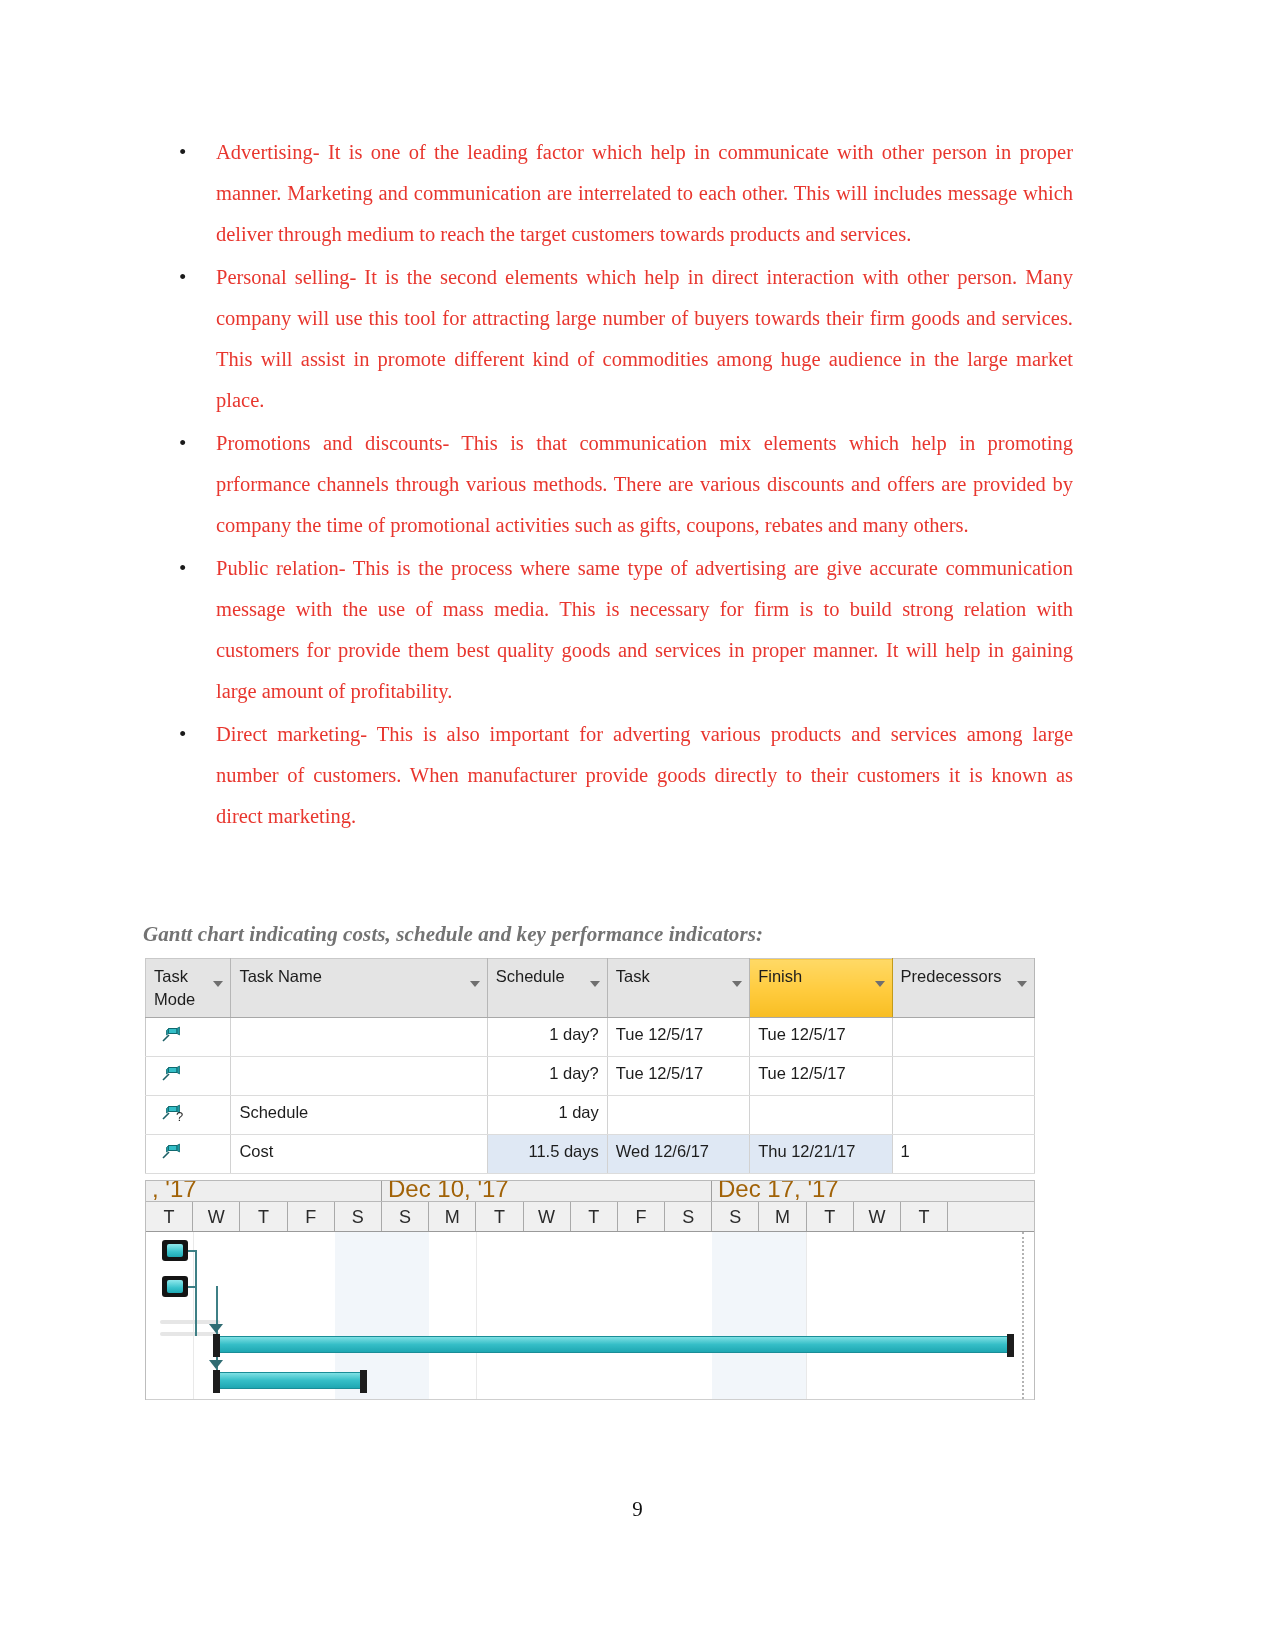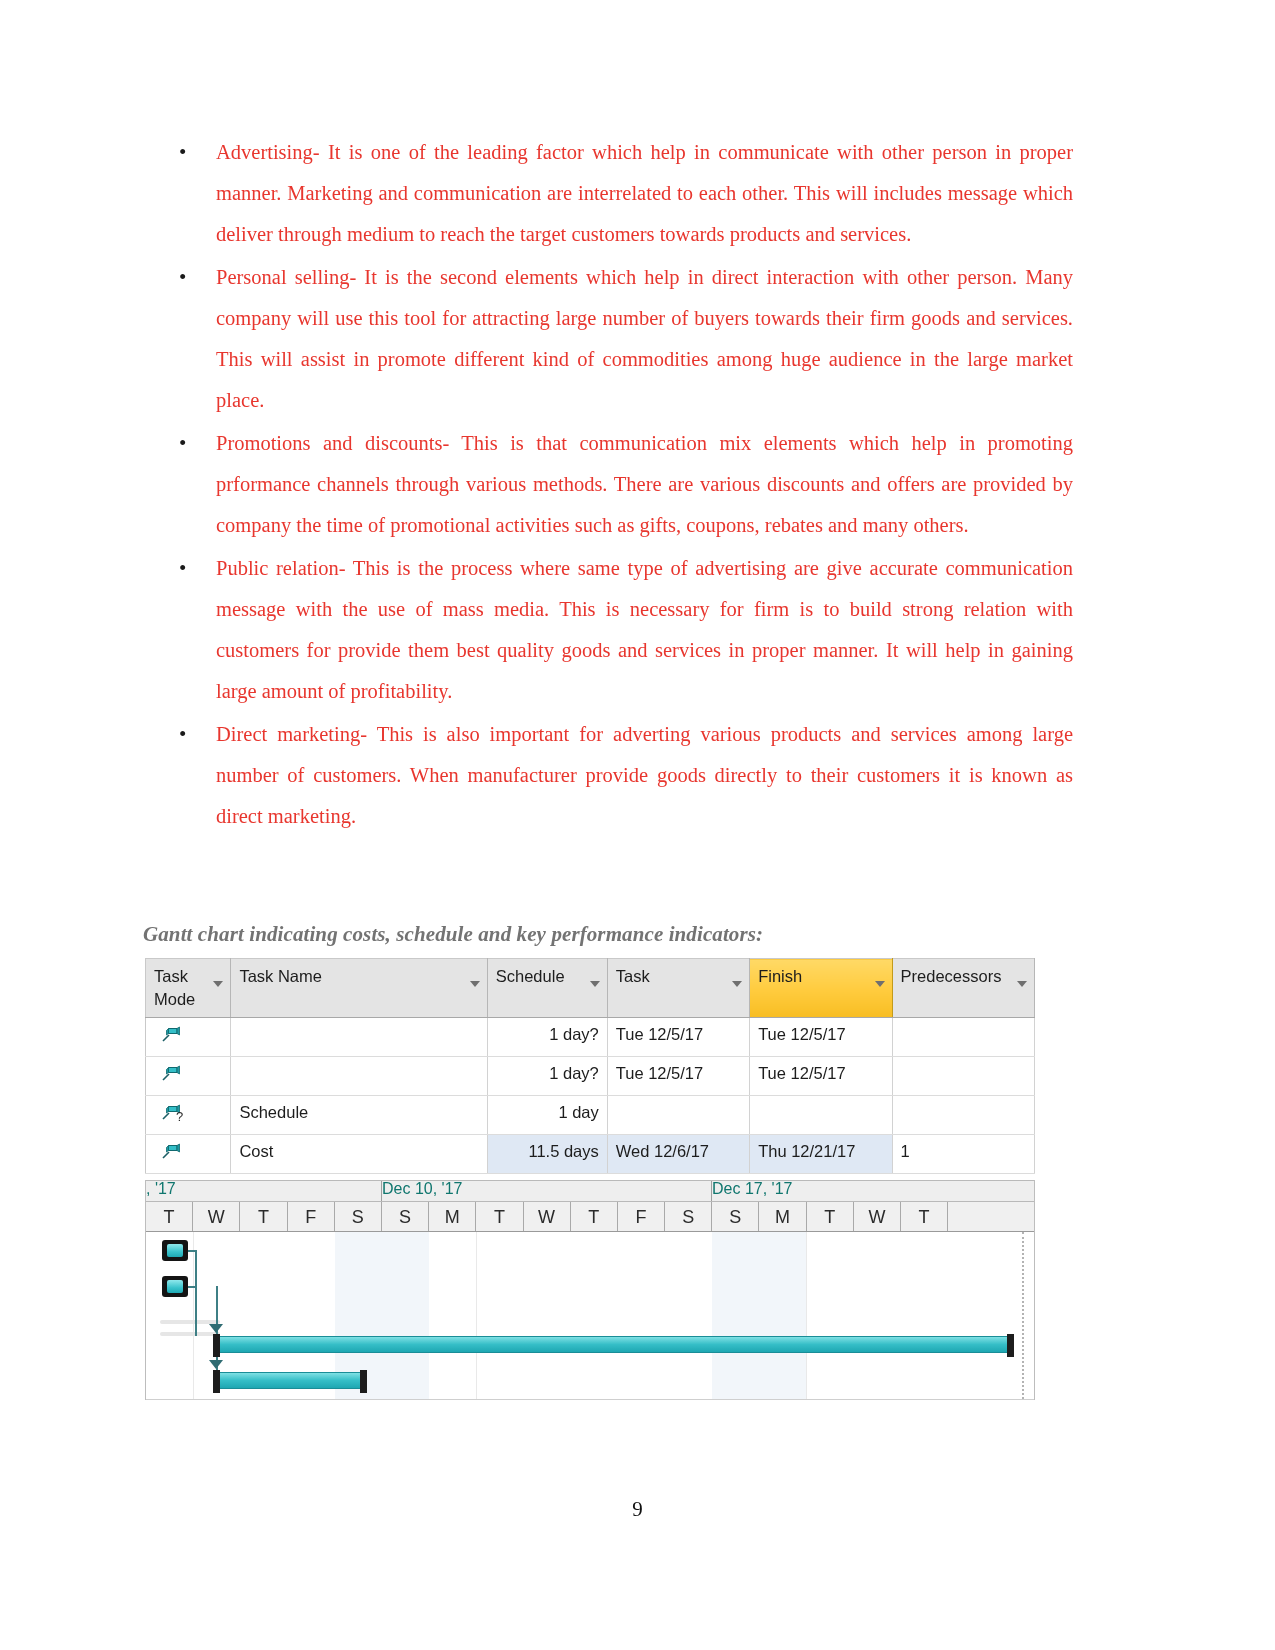--- a/index.html
+++ b/index.html
@@ -158,23 +158,24 @@
     display: flex;
     height: 22px;
     background: #eeeeee;
     border-bottom: 1px solid #b9b9b9;
     border-top: 1px solid #b9b9b9;
     align-items: flex-end;
     overflow: hidden;
   }
   .tl-month {
     font-family: "Liberation Sans", sans-serif;
-    font-size: 16px;
-    color: #0f766e;
+    font-size: 24px;
+    color: #a16207;
     border-right: 1px solid #9f9f9f;
+    padding-left: 6px;
     height: 22px;
     line-height: 19px;
     white-space: nowrap;
     overflow: hidden;
   }
   .tl-days {
     display: flex;
     height: 30px;
     background: #f0f0f0;
     border-bottom: 1px solid #9a9a9a;

